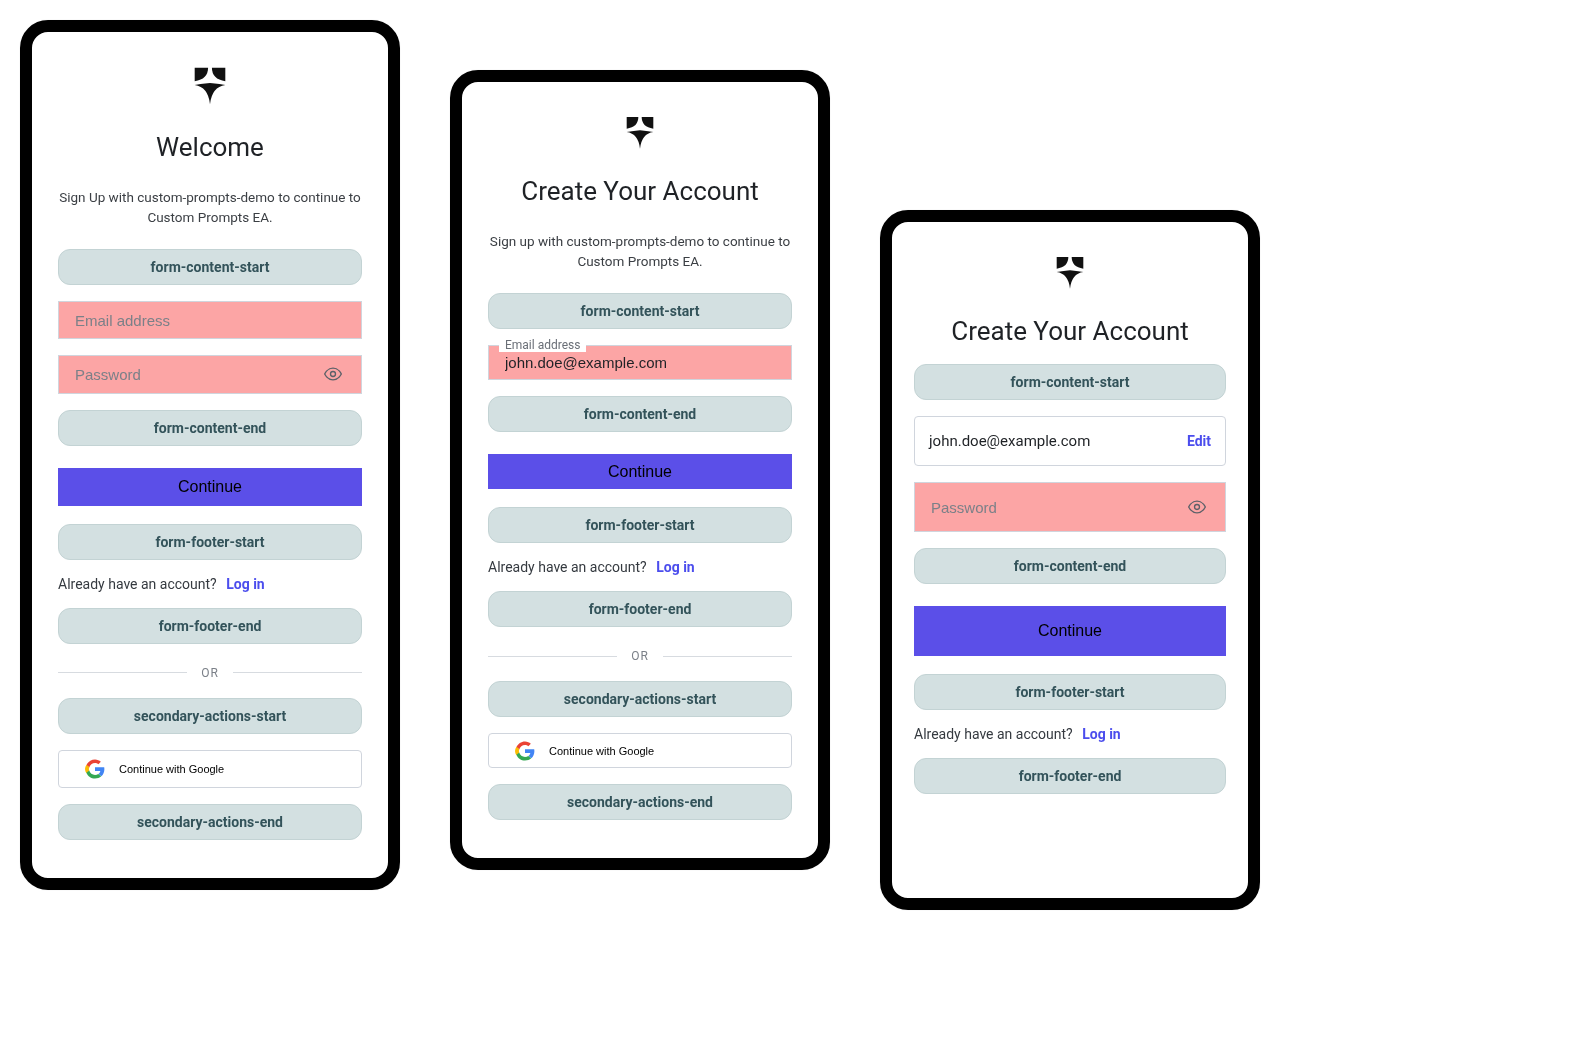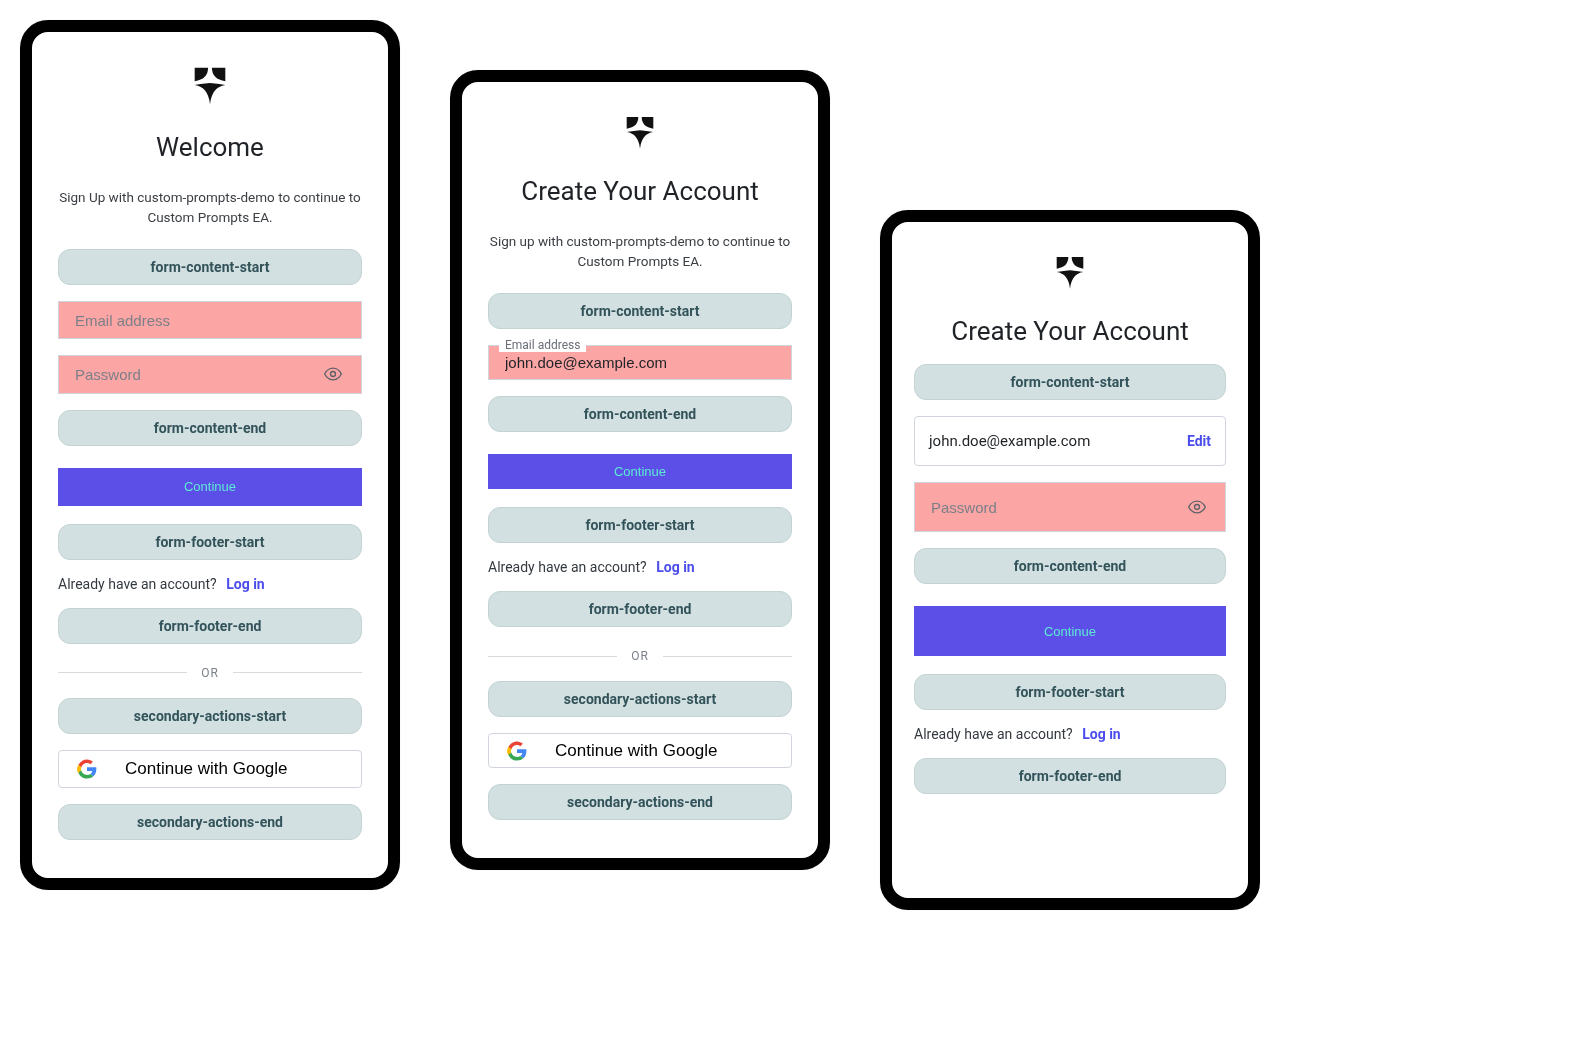--- a/index.html
+++ b/index.html
@@ -82,34 +82,34 @@
     position:absolute;top:-8px;left:10px;background:#fff;padding:0 6px;font-size:12px;color:#6a6f77;
   }
 
   .readonly-box{
     border:1px solid var(--border);border-radius:4px;height:50px;display:flex;align-items:center;
     justify-content:space-between;padding:0 14px;margin:8px 0;background:#fff;font-size:15px;
   }
   .edit-link{color:var(--link);font-weight:700;font-size:14px;cursor:pointer;}
 
   .cta{
-    background:var(--accent);color:#5eead4;border:none;border-radius:0;height:50px;
-    font-size:13px;cursor:pointer;margin:14px 0 10px;
+    background:var(--accent);color:#000000;border:none;border-radius:0;height:50px;
+    font-size:16px;cursor:pointer;margin:14px 0 10px;
   }
 
   .footer-row{font-size:14px;color:#353a40;margin:8px 0;}
   .footer-row .link{color:var(--link);font-weight:700;cursor:pointer;margin-left:6px;}
 
   .divider{display:flex;align-items:center;gap:14px;margin:14px 0 10px;justify-content:space-between;}
   .divider .line{flex:1;height:1px;background:#D7DBE0;}
   .divider .or{font-size:12px;color:#7b8088;letter-spacing:.08em;}
 
   .social-btn{
     border:1px solid var(--border);border-radius:4px;height:50px;background:#fff;cursor:pointer;
-    display:flex;align-items:center;gap:28px;padding:0 18px;font-size:17px;margin:8px 0;
+    display:flex;align-items:center;gap:14px;padding:0 26px;font-size:11px;margin:8px 0;
   }
   .g-icon{width:20px;height:20px;flex:none;}
 </style>
 </head>
 <body>
 
 <div class="stage">
 
   <div class="phone p1">
     <div class="logo-wrap">

